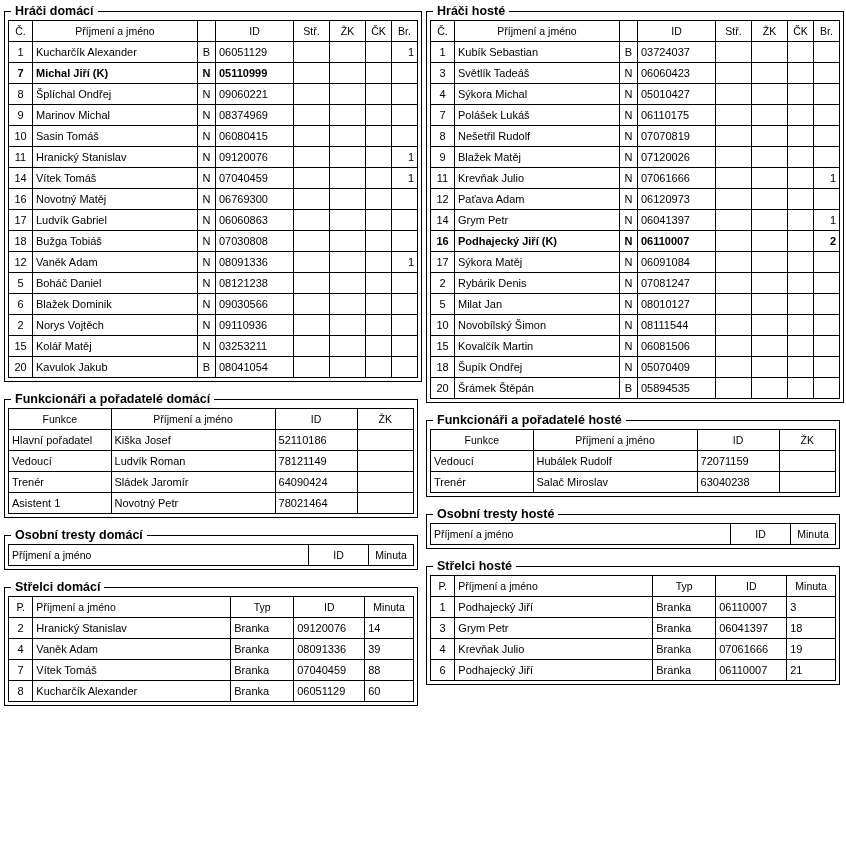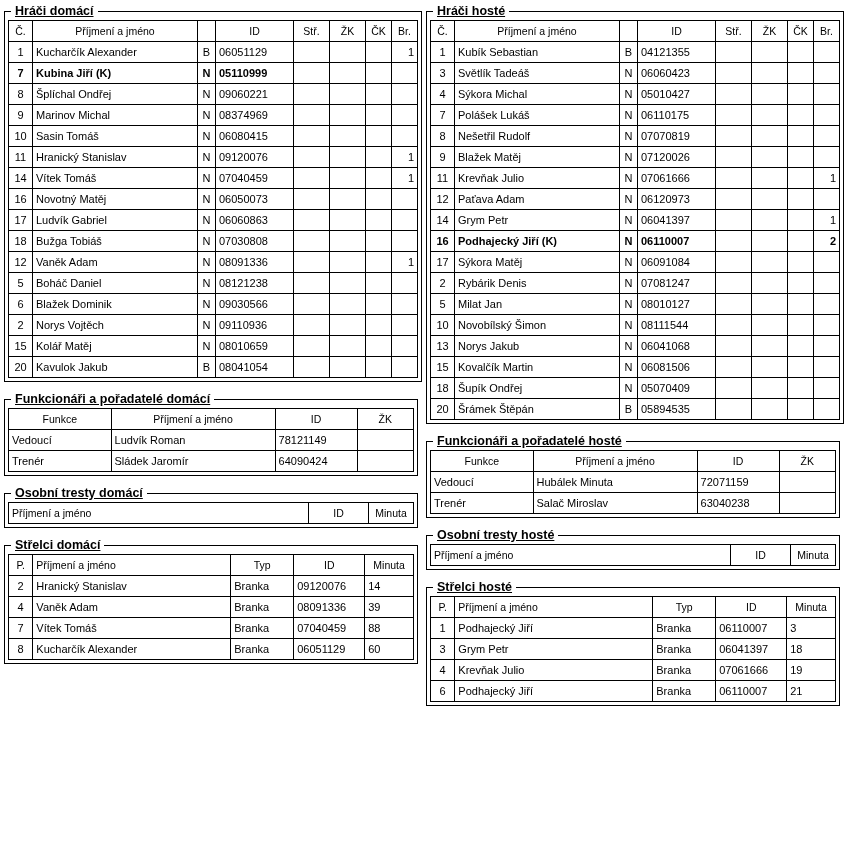--- a/index.html
+++ b/index.html
@@ -33,21 +33,20 @@
     border: 1px solid #000000;
     margin: 0 0 10px 0;
     padding: 2px 3px 3px 3px;
     box-sizing: border-box;
   }
   fieldset.box > legend {
     font-size: 12.5px;
     font-weight: bold;
     padding: 0 4px;
     margin-left: 3px;
-    text-decoration: underline;
   }
   table.grid {
     border-collapse: collapse;
     width: 100%;
     table-layout: fixed;
   }
   table.grid th, table.grid td {
     border: 1px solid #000000;
     height: 20px;
     padding: 0 3px;
@@ -128,21 +127,21 @@
                 <td>Kucharčík Alexander</td>
                 <td class="c">B</td>
                 <td>06051129</td>
                 <td class="c"></td>
                 <td class="c"></td>
                 <td class="c"></td>
                 <td class="r">1</td>
               </tr>
               <tr class="capt">
                 <td class="c">7</td>
-                <td>Kubina Jiří (K)</td>
+                <td>Michal Jiří (K)</td>
                 <td class="c">N</td>
                 <td>05110999</td>
                 <td class="c"></td>
                 <td class="c"></td>
                 <td class="c"></td>
                 <td class="r"></td>
               </tr>
               <tr>
                 <td class="c">8</td>
                 <td>Šplíchal Ondřej</td>
@@ -190,21 +189,21 @@
                 <td>07040459</td>
                 <td class="c"></td>
                 <td class="c"></td>
                 <td class="c"></td>
                 <td class="r">1</td>
               </tr>
               <tr>
                 <td class="c">16</td>
                 <td>Novotný Matěj</td>
                 <td class="c">N</td>
-                <td>06050073</td>
+                <td>06769300</td>
                 <td class="c"></td>
                 <td class="c"></td>
                 <td class="c"></td>
                 <td class="r"></td>
               </tr>
               <tr>
                 <td class="c">17</td>
                 <td>Ludvík Gabriel</td>
                 <td class="c">N</td>
                 <td>06060863</td>
@@ -260,21 +259,21 @@
                 <td>09110936</td>
                 <td class="c"></td>
                 <td class="c"></td>
                 <td class="c"></td>
                 <td class="r"></td>
               </tr>
               <tr>
                 <td class="c">15</td>
                 <td>Kolář Matěj</td>
                 <td class="c">N</td>
-                <td>08010659</td>
+                <td>03253211</td>
                 <td class="c"></td>
                 <td class="c"></td>
                 <td class="c"></td>
                 <td class="r"></td>
               </tr>
               <tr>
                 <td class="c">20</td>
                 <td>Kavulok Jakub</td>
                 <td class="c">B</td>
                 <td>08041054</td>
@@ -299,29 +298,41 @@
           <thead>
             <tr>
               <th class="c">Funkce</th>
               <th class="c">Příjmení a jméno</th>
               <th class="c">ID</th>
               <th class="c">ŽK</th>
             </tr>
           </thead>
           <tbody>
               <tr>
+                <td>Hlavní pořadatel</td>
+                <td>Kiška Josef</td>
+                <td>52110186</td>
+                <td class="c"></td>
+              </tr>
+              <tr>
                 <td>Vedoucí</td>
                 <td>Ludvík Roman</td>
                 <td>78121149</td>
                 <td class="c"></td>
               </tr>
               <tr>
                 <td>Trenér</td>
                 <td>Sládek Jaromír</td>
                 <td>64090424</td>
+                <td class="c"></td>
+              </tr>
+              <tr>
+                <td>Asistent 1</td>
+                <td>Novotný Petr</td>
+                <td>78021464</td>
                 <td class="c"></td>
               </tr>
             </tbody>
         </table>
       </fieldset>
 
       <fieldset class="box">
         <legend>Osobní tresty domácí</legend>
         <table class="grid penal">
           <colgroup>
@@ -417,21 +428,21 @@
               <th class="c">ŽK</th>
               <th class="c">ČK</th>
               <th class="c">Br.</th>
             </tr>
           </thead>
           <tbody>
               <tr>
                 <td class="c">1</td>
                 <td>Kubík Sebastian</td>
                 <td class="c">B</td>
-                <td>04121355</td>
+                <td>03724037</td>
                 <td class="c"></td>
                 <td class="c"></td>
                 <td class="c"></td>
                 <td class="r"></td>
               </tr>
               <tr>
                 <td class="c">3</td>
                 <td>Světlík Tadeáš</td>
                 <td class="c">N</td>
                 <td>06060423</td>
@@ -548,30 +559,20 @@
                 <td class="c"></td>
                 <td class="c"></td>
                 <td class="c"></td>
                 <td class="r"></td>
               </tr>
               <tr>
                 <td class="c">10</td>
                 <td>Novobílský Šimon</td>
                 <td class="c">N</td>
                 <td>08111544</td>
-                <td class="c"></td>
-                <td class="c"></td>
-                <td class="c"></td>
-                <td class="r"></td>
-              </tr>
-              <tr>
-                <td class="c">13</td>
-                <td>Norys Jakub</td>
-                <td class="c">N</td>
-                <td>06041068</td>
                 <td class="c"></td>
                 <td class="c"></td>
                 <td class="c"></td>
                 <td class="r"></td>
               </tr>
               <tr>
                 <td class="c">15</td>
                 <td>Kovalčík Martin</td>
                 <td class="c">N</td>
                 <td>06081506</td>
@@ -617,21 +618,21 @@
             <tr>
               <th class="c">Funkce</th>
               <th class="c">Příjmení a jméno</th>
               <th class="c">ID</th>
               <th class="c">ŽK</th>
             </tr>
           </thead>
           <tbody>
               <tr>
                 <td>Vedoucí</td>
-                <td>Hubálek Minuta</td>
+                <td>Hubálek Rudolf</td>
                 <td>72071159</td>
                 <td class="c"></td>
               </tr>
               <tr>
                 <td>Trenér</td>
                 <td>Salač Miroslav</td>
                 <td>63040238</td>
                 <td class="c"></td>
               </tr>
             </tbody>

